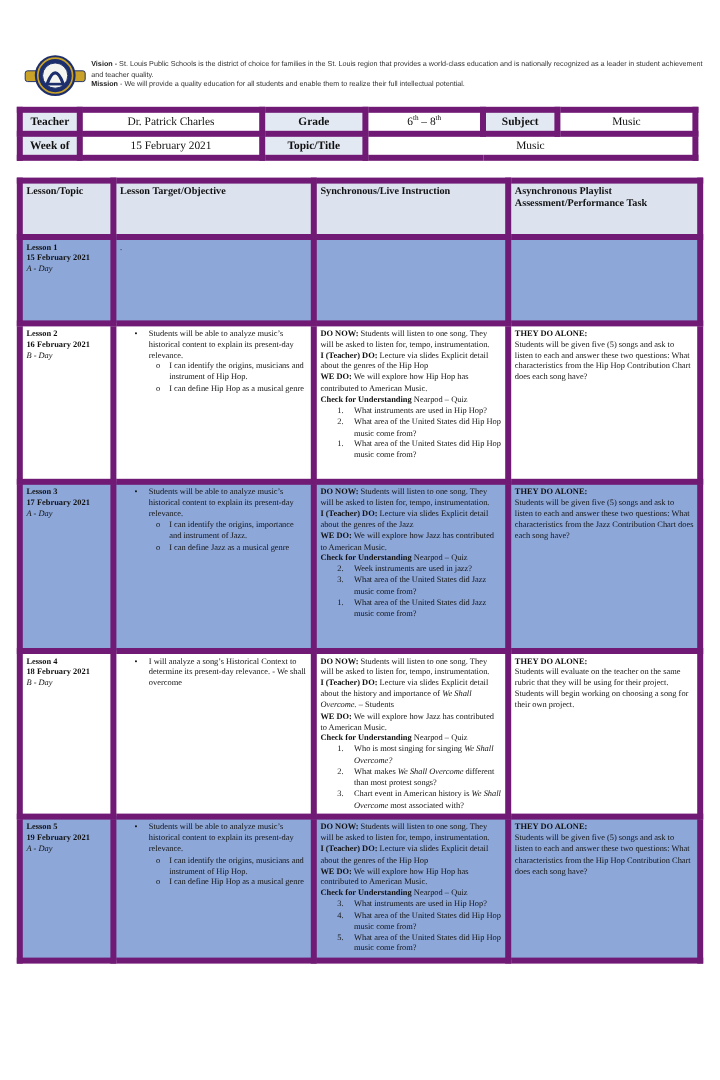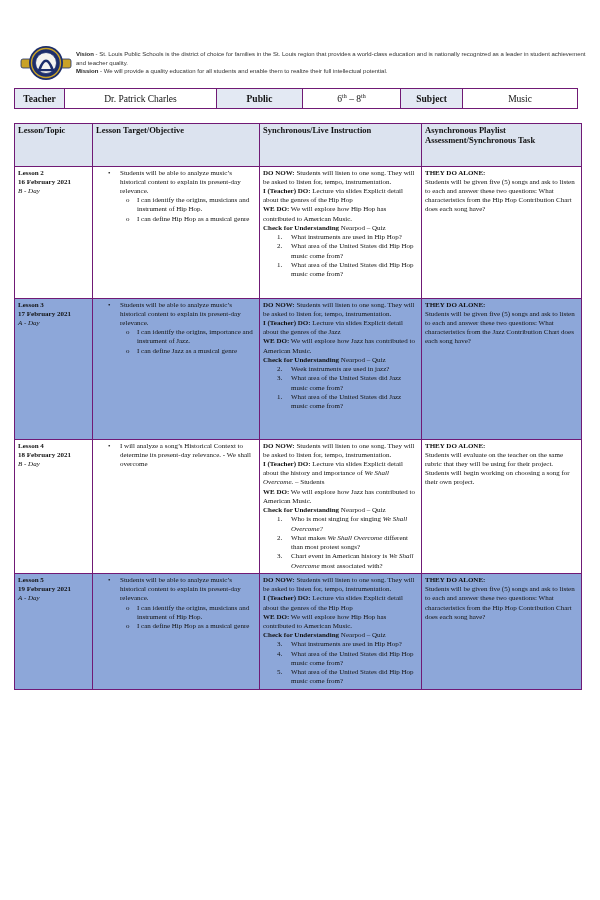--- a/index.html
+++ b/index.html
@@ -11,21 +11,21 @@
   .vm-row { display:flex; align-items:flex-start; padding-left:20px; padding-right:8px; }
   .logo { width:56px; flex:0 0 56px; margin-top:-4px; }
   .vm-text { font-family:"Liberation Sans", sans-serif; font-size:6px; line-height:1.45; color:#333; padding-top:2px; }
   .vm-text .b { font-weight:bold; color:#222; }
 
   
   .doc-title { text-align:center; font-family:"Liberation Sans", sans-serif; font-weight:bold; font-size:11.5px; margin-top:14px; margin-bottom:10px; color:#000; }
 
   
   table { border-collapse:collapse; }
-  td, th { border:1px solid #701a75; vertical-align:top; }
+  td, th { border:5px solid #701a75; vertical-align:top; }
   .info-table { margin-left:14px; width:563px; table-layout:fixed; font-size:9.5px; }
   .info-table td { height:20px; text-align:center; vertical-align:middle; padding:1px 2px; }
   .info-table .lbl { background:var(--label-bg); font-weight:bold; }
   sup { font-size:6px; vertical-align:super; }
 
   
   .planner { margin-left:14px; margin-top:14px; width:567px; table-layout:fixed; font-size:7px; }
   .planner th { background:var(--header-bg); font-weight:bold; font-size:8.5px; text-align:left; padding:2px 3px 20px 3px; line-height:1.15; }
   .planner td { padding:2px 3px; line-height:1.32; }
   .planner tr.shaded td { background:var(--row-blue); }
@@ -74,44 +74,62 @@
         <col style="width:152px">
         <col style="width:86px">
       <col style="width:98px">
         <col style="width:62px">
         <col style="width:115px">
     </colgroup>
     <tbody>
         <tr>
       <td class="lbl">Teacher</td>
       <td>Dr. Patrick Charles</td>
-      <td class="lbl">Public</td>
+      <td class="lbl">Grade</td>
       <td><span>6</span><sup>th</sup><span> – </span><span>8</span><sup>th</sup></td>
       <td class="lbl">Subject</td>
       <td>Music</td>
+    </tr>
+    <tr>
+      <td class="lbl">Week of</td>
+      <td>15 February 2021</td>
+      <td class="lbl">Topic/Title</td>
+      <td colspan="3">Music</td>
     </tr>
   </tbody>
     </table>
 
   <table class="planner">
     <colgroup>
       <col style="width:78px">
         <col style="width:167px">
         <col style="width:162px">
         <col style="width:160px">
     </colgroup>
     <thead>
       <tr>
         <th>Lesson/Topic</th>
         <th>Lesson Target/Objective</th>
         <th>Synchronous/Live Instruction</th>
-        <th><span>Asynchronous Playlist</span><br><span>Assessment/Synchronous Task</span></th>
+        <th><span>Asynchronous Playlist</span><br><span>Assessment/Performance Task</span></th>
       </tr>
     </thead>
     <tbody>
+        <tr class="shaded" style="height: 72px;">
+          <td class="c-lesson">
+            <div class="l-title">Lesson 1</div>
+            <div class="l-date">15 February 2021</div>
+            <div class="l-day">A - Day</div>
+          </td>
+          <td class="c-objective">
+            <div class="blk p"><span class="txt"><span>.</span></span></div>
+          </td>
+          <td class="c-sync"></td>
+          <td class="c-async"></td>
+        </tr>
         <tr style="height: 132px;">
           <td class="c-lesson">
             <div class="l-title">Lesson 2</div>
             <div class="l-date">16 February 2021</div>
             <div class="l-day">B - Day</div>
           </td>
           <td class="c-objective">
             <div class="blk bullet">
               <span class="mark">•</span>
               <span class="txt"><span>Students will be able to analyze music’s historical content to explain its present-day relevance.</span></span>

